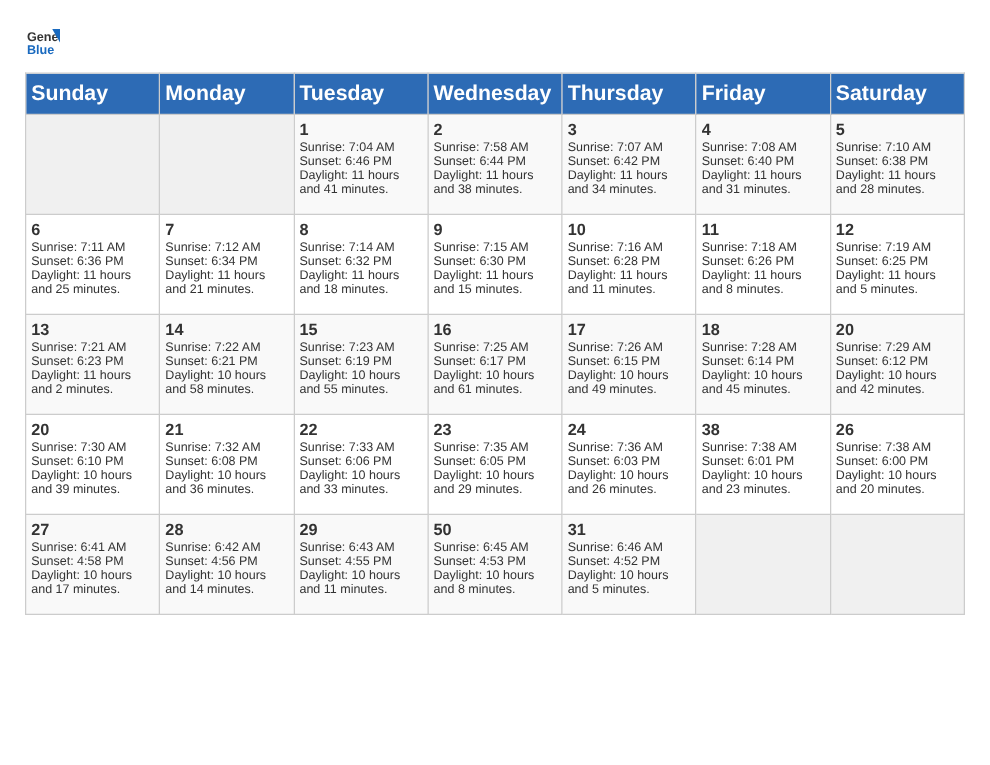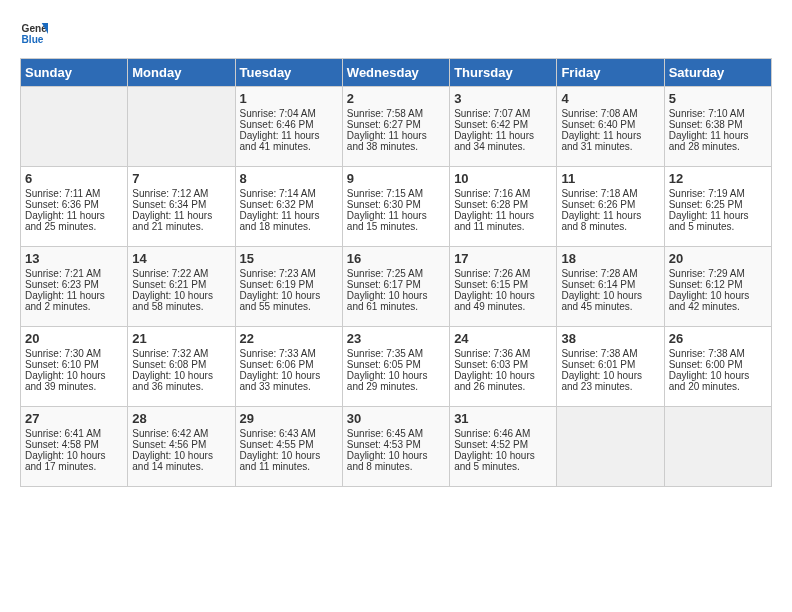--- a/index.html
+++ b/index.html
@@ -39,21 +39,21 @@
       color: #555;
     }
     table {
       width: 100%;
       border-collapse: collapse;
       table-layout: fixed;
     }
     thead tr th {
       background-color: #2d6bb5;
       color: #fff;
-      font-size: 13px;
+      font-size: 17px;
       padding: 6px 4px;
       text-align: left;
       border: 1px solid #ccc;
     }
     tbody tr td {
       border: 1px solid #ccc;
       vertical-align: top;
       padding: 4px;
       font-size: 10px;
       color: #333;
@@ -112,21 +112,21 @@
         <td class="empty-cell"></td>
         <td>
           <span class="day-num">1</span>
           <div>Sunrise: 7:04 AM</div>
           <div>Sunset: 6:46 PM</div>
           <div>Daylight: 11 hours and 41 minutes.</div>
         </td>
         <td>
           <span class="day-num">2</span>
           <div>Sunrise: 7:58 AM</div>
-          <div>Sunset: 6:27 PM</div>
+          <div>Sunset: 6:44 PM</div>
           <div>Daylight: 11 hours and 38 minutes.</div>
         </td>
         <td>
           <span class="day-num">3</span>
           <div>Sunrise: 7:07 AM</div>
           <div>Sunset: 6:42 PM</div>
           <div>Daylight: 11 hours and 34 minutes.</div>
         </td>
         <td>
           <span class="day-num">4</span>
@@ -286,21 +286,21 @@
           <div>Sunset: 4:56 PM</div>
           <div>Daylight: 10 hours and 14 minutes.</div>
         </td>
         <td>
           <span class="day-num">29</span>
           <div>Sunrise: 6:43 AM</div>
           <div>Sunset: 4:55 PM</div>
           <div>Daylight: 10 hours and 11 minutes.</div>
         </td>
         <td>
-          <span class="day-num">30</span>
+          <span class="day-num">50</span>
           <div>Sunrise: 6:45 AM</div>
           <div>Sunset: 4:53 PM</div>
           <div>Daylight: 10 hours and 8 minutes.</div>
         </td>
         <td>
           <span class="day-num">31</span>
           <div>Sunrise: 6:46 AM</div>
           <div>Sunset: 4:52 PM</div>
           <div>Daylight: 10 hours and 5 minutes.</div>
         </td>

